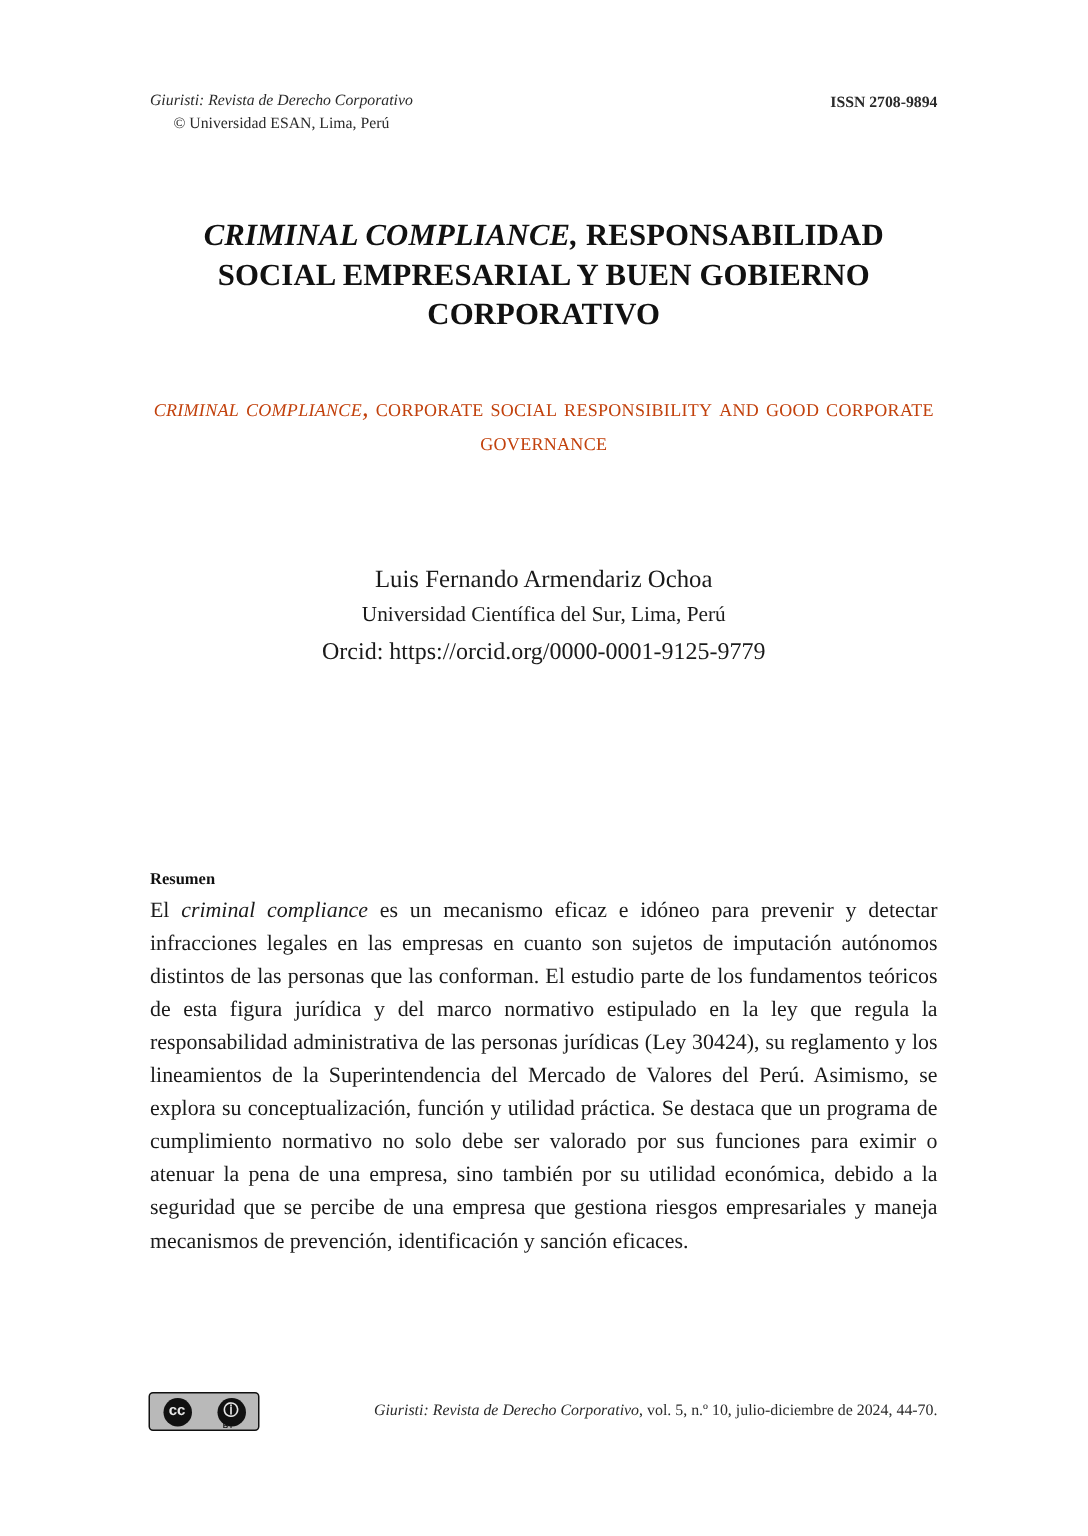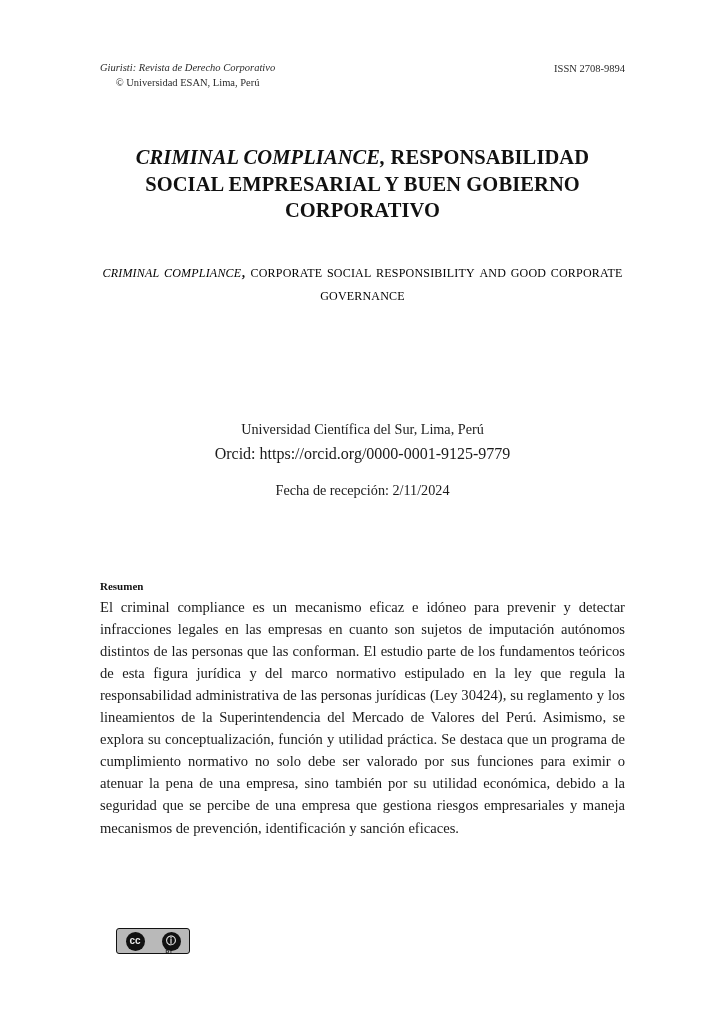--- a/index.html
+++ b/index.html
@@ -42,20 +42,21 @@
     font-style: italic;
   }
   .runhead .pub {
     display: block;
     text-align: center;
   }
   .runhead-right {
     font-size: 10.5px;
     white-space: nowrap;
     padding-top: 1px;
+    font-weight: bold;
   }
 
   
   .title-block {
     position: absolute;
     left: 88px;
     right: 88px;
     top: 128px;
     text-align: center;
   }
@@ -66,21 +67,21 @@
     letter-spacing: 0.1px;
     color: #111111;
     margin: 16px;
   }
   .title-main .ital {
     font-style: italic;
   }
 
   .subtitle {
     margin: 0;
-    color: #000000;
+    color: #c2410c;
     font-size: 17.6px;
     line-height: 1.34;
     font-variant: small-caps;
     text-transform: lowercase;
     letter-spacing: 0.2px;
   }
   .subtitle .ital { font-style: italic; }
   .subtitle-en { margin-top: 36px; }
   .subtitle-pt { margin-top: 22px; }
 
@@ -93,21 +94,20 @@
     text-align: center;
     color: #1a1a1a;
   }
   .author-name {
     font-size: 16.5px;
     line-height: 1.5;
   }
   .author-affil {
     font-size: 14.2px;
     line-height: 1.62;
-    margin-top: 44px;
   }
   .author-orcid {
     font-size: 16px;
     line-height: 1.62;
   }
 
   
   .dates-block {
     position: absolute;
     left: 88px;
@@ -135,26 +135,26 @@
   }
   .abstract-body {
     margin: 0;
     font-size: 14.6px;
     line-height: 1.515;
     text-align: justify;
     text-justify: inter-word;
     hyphens: manual;
     color: #1a1a1a;
   }
-  .abstract-body .ital { }
+  .abstract-body .ital { font-style: italic; }
 
   
   .footer {
     position: absolute;
-    left: 116px;
+    left: 99px;
     right: 100px;
     top: 928px;
     display: flex;
     justify-content: space-between;
     align-items: center;
   }
   .cc-badge {
     width: 74px;
     height: 26px;
     background: #b9b9b9;
@@ -215,36 +215,37 @@
   </div>
 
   <div class="title-block">
     <h1 class="title-main"><span class="ital">CRIMINAL COMPLIANCE,</span><span> RESPONSABILIDAD SOCIAL EMPRESARIAL Y BUEN GOBIERNO CORPORATIVO</span></h1>
 
     <p class="subtitle subtitle-en"><span class="ital">Criminal Compliance,</span><span> Corporate Social Responsibility and Good Corporate Governance</span></p>
 
   </div>
 
   <div class="author-block">
+    <div class="author-name">Luis Fernando Armendariz Ochoa</div>
     <div class="author-affil">Universidad Científica del Sur, Lima, Perú</div>
     <div class="author-orcid">Orcid: https://orcid.org/0000-0001-9125-9779</div>
   </div>
 
   <div class="dates-block">
-    <div>Fecha de recepción: 2/11/2024</div>
   </div>
 
   <div class="abstract-block">
     <h2 class="abstract-heading">Resumen</h2>
     <p class="abstract-body"><span>El </span><span class="ital">criminal compliance</span><span> es un mecanismo eficaz e idóneo para prevenir y detectar infracciones legales en las empresas en cuanto son sujetos de imputación autónomos distintos de las personas que las conforman. El estudio parte de los fundamentos teóricos de esta figura jurídica y del marco normativo estipulado en la ley que regula la responsabilidad administrativa de las personas jurídicas (Ley 30424), su reglamento y los lineamientos de la Superintendencia del Mercado de Valores del Perú. Asimismo, se explora su conceptualización, función y utilidad práctica. Se destaca que un programa de cumplimiento normativo no solo debe ser valorado por sus funciones para eximir o atenuar la pena de una empresa, sino también por su utilidad económica, debido a la seguridad que se percibe de una empresa que gestiona riesgos empresariales y maneja mecanismos de prevención, identificación y sanción eficaces.</span></p>
   </div>
 
   <div class="footer">
     <div class="cc-badge">
       <span class="cc-circle">cc</span>
       <span class="cc-circle">ⓘ</span>
       <span class="cc-by-label">BY</span>
     </div>
     <div class="footer-cite">
+      <span><span class="journal">Giuristi: Revista de Derecho Corporativo</span><span>, vol. 5, n.º 10, julio-diciembre de 2024, 44-70.</span></span>
     </div>
   </div>
 
 </div>
 
 </body></html>

